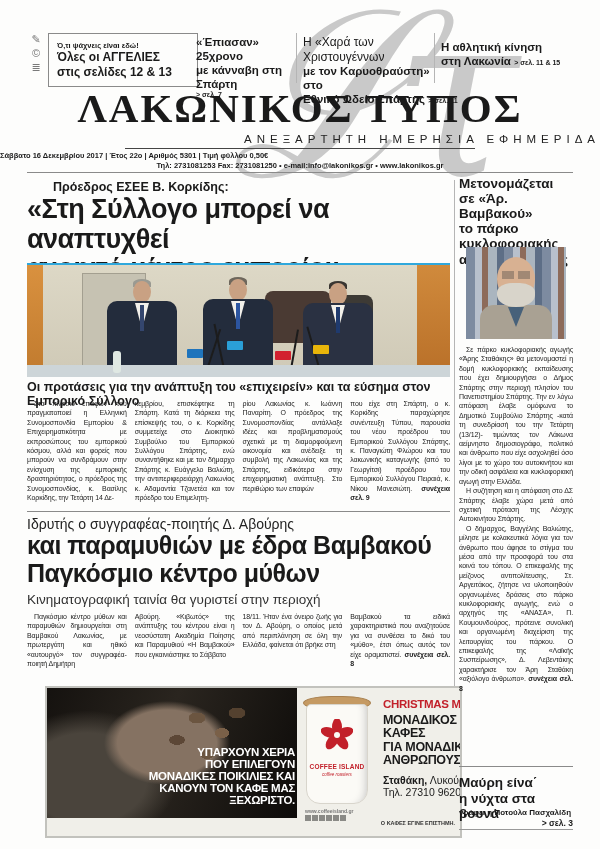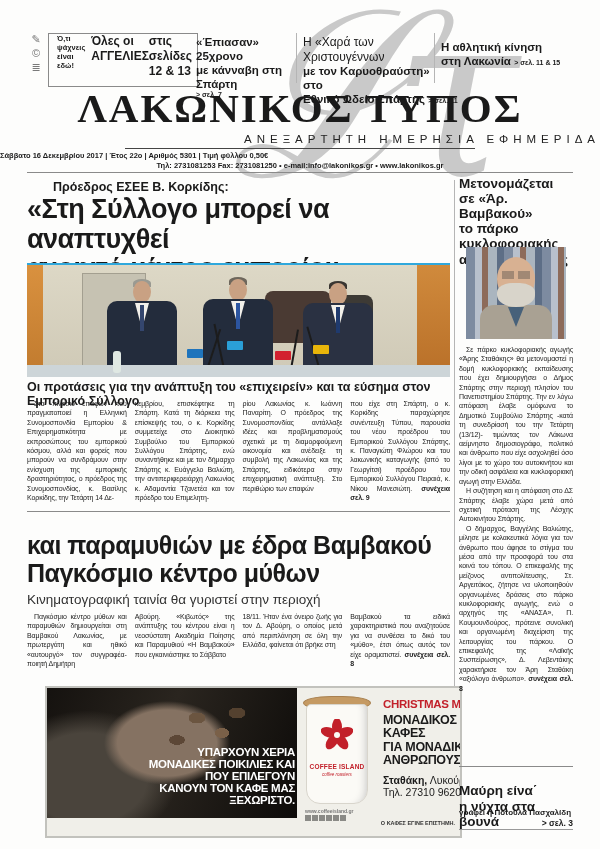--- a/index.html
+++ b/index.html
@@ -6,21 +6,21 @@
   #paper{position:relative;width:600px;height:849px;background:#fdfdfc;margin:0 auto;
          font-family:"Liberation Sans",sans-serif;color:#1a1a1a;overflow:hidden;}
   .abs{position:absolute;}
   .rule{position:absolute;background:#8a8a8a;}
   .vrule{position:absolute;background:#b5b5b5;width:1px;}
 
   
   .emblems{left:27px;top:33px;width:18px;height:52px;display:flex;flex-direction:column;
            align-items:center;gap:2px;color:#7a7a7a;font-size:11px;line-height:1.1;}
   .teaser-box{left:48px;top:33px;width:140px;height:52px;border:1px solid #8a8a8a;
-              display:flex;flex-direction:row;justify-content:center;padding-left:8px;}
+              display:flex;flex-direction:column;justify-content:center;padding-left:8px;}
   .tb1{font-size:7.5px;font-weight:700;}
   .tb2{font-size:12px;font-weight:700;line-height:1.25;}
   .teaser{top:35px;line-height:1.22;}
   .t-strong{font-size:11.5px;font-weight:700;}
   .t-light{font-size:12px;font-weight:400;}
   .pref{font-size:7px;font-weight:700;}
 
   
   .watermark{left:230px;top:-18px;font-family:"DejaVu Serif",serif;font-style:italic;
              font-size:230px;color:#c9c9c9;z-index:0;line-height:1;letter-spacing:-30px;}
@@ -88,21 +88,21 @@
   .ad-slogan{position:absolute;left:300px;top:132px;width:108px;text-align:right;
              font-size:5.5px;font-weight:700;color:#333;}
 
   
   .sb-head{left:459px;top:176px;width:116px;font-size:13.5px;font-weight:700;line-height:1.12;z-index:2;}
   .sb-photo{left:466px;top:247px;width:100px;height:92px;z-index:2;
     background:repeating-linear-gradient(90deg,#7d8ba0 0 9px,#b8c0cc 9px 16px,#8d6b5a 16px 22px,#aab5bf 22px 31px,#5d6e86 31px 38px);}
   .sb-body{left:459px;top:345px;width:114px;font-size:7px;line-height:9.4px;
            text-align:justify;letter-spacing:-0.1px;z-index:2;}
   .sb-body p{margin:0;text-indent:7px;}
-  .sb-foot-head{left:459px;top:775px;width:114px;font-size:13.5px;font-weight:700;line-height:1.15;z-index:2;margin-top:8px;}
+  .sb-foot-head{left:459px;top:775px;width:114px;font-size:13.5px;font-weight:700;line-height:1.15;z-index:2;}
   .sb-foot-by{left:459px;top:808px;width:114px;font-size:8px;font-weight:700;z-index:2;}
   .sb-foot-ref{left:459px;top:818px;width:114px;font-size:8.5px;font-weight:700;text-align:right;
                border-bottom:1px solid #999;padding-bottom:1px;z-index:2;}
 
   
   .person{position:absolute;width:86px;height:112px;}
   .head{position:absolute;left:34px;top:12px;width:18px;height:22px;border-radius:50%;background:#c9a183;}
   .hair{position:absolute;left:34px;top:10px;width:18px;height:8px;border-radius:50% 50% 0 0;}
   .body-suit{position:absolute;left:8px;top:32px;width:70px;height:80px;background:#232c3c;border-radius:10px 10px 0 0;}
   .shirt{position:absolute;left:36px;top:34px;width:14px;height:26px;background:#f2f0ea;clip-path:polygon(0 0,100% 0,50% 100%);}
@@ -218,39 +218,40 @@
 
   <div class="abs cols">
     <div class="col indent">Στα πλαίσιο επαφών που πραγματοποιεί η Ελληνική Συνομοσπονδία Εμπορίου &amp; Επιχειρηματικότητα με εκπροσώπους του εμπορικού κόσμου, αλλά και φορείς που μπορούν να συνδράμουν στην ενίσχυση της εμπορικής δραστηριότητας, ο πρόεδρος της Συνομοσπονδίας, κ. Βασίλης Κορκίδης, την Τετάρτη 14 Δε-</div>
     <div class="col">κεμβρίου, επισκέφτηκε τη Σπάρτη. Κατά τη διάρκεια της επίσκεψής του, ο κ. Κορκίδης συμμετείχε στο Διοικητικό Συμβούλιο του Εμπορικού Συλλόγου Σπάρτης, ενώ συναντήθηκε και με τον δήμαρχο Σπάρτης κ. Ευάγγελο Βαλιώτη, την αντιπεριφερειάρχη Λακωνίας κ. Αδαμαντία Τζανετέα και τον πρόεδρο του Επιμελητη-</div>
     <div class="col">ρίου Λακωνίας κ. Ιωάννη Παναρίτη. Ο πρόεδρος της Συνομοσπονδίας αντάλλαξε ιδέες και προβληματισμούς σχετικά με τη διαμορφούμενη οικονομία και ανέδειξε τη συμβολή της Λακωνίας και της Σπάρτης, ειδικότερα στην επιχειρηματική ανάπτυξη. Στο περιθώριο των επαφών</div>
     <div class="col"><span>που είχε στη Σπάρτη, ο κ. Κορκίδης παραχώρησε συνέντευξη Τύπου, παρουσία του νέου προέδρου του Εμπορικού Συλλόγου Σπάρτης, κ. Παναγιώτη Φλώρου και του λακωνικής καταγωγής (από το Γεωργίτσι) προέδρου του Εμπορικού Συλλόγου Πειραιά, κ. Νίκου Μανεσιώτη.</span> <span class="cont">συνέχεια σελ. 9</span></div>
   </div>
 
   <div class="rule" style="left:27px;top:511px;width:423px;height:1px;z-index:2;"></div>
 
+  <div class="abs kicker2">Ιδρυτής ο συγγραφέας-ποιητής Δ. Αβούρης</div>
   <div class="abs headline2">
     <div>και παραμυθιών με έδρα Βαμβακού</div>
     <div>Παγκόσμιο κέντρο μύθων</div>
   </div>
   <div class="abs subhead2">Κινηματογραφική ταινία θα γυριστεί στην περιοχή</div>
 
   <div class="abs cols2">
     <div class="col indent">Παγκόσμιο κέντρο μύθων και παραμυθιών δημιουργείται στη Βαμβακού Λακωνίας, με πρωτεργάτη και ηθικό «αυτουργό» τον συγγραφέα-ποιητή Δημήτρη</div>
     <div class="col">Αβούρη. «Κιβωτός» της ανάπτυξης του κέντρου είναι η νεοσύστατη Ακαδημία Ποίησης και Παραμυθιού «Η Βαμβακού» που εγκαινιάστηκε το Σάββατο</div>
     <div class="col">18/11. Ήταν ένα όνειρο ζωής για τον Δ. Αβούρη, ο οποίος μετά από περιπλάνηση σε όλη την Ελλάδα, φαίνεται ότι βρήκε στη</div>
     <div class="col"><span>Βαμβακού τα ειδικά χαρακτηριστικά που αναζητούσε για να συνθέσει το δικό του «μύθο», έτσι όπως αυτός τον είχε οραματιστεί.</span> <span class="cont">συνέχεια σελ. 8</span></div>
   </div>
 
   <div class="abs ad">
     <div class="ad-photo"></div>
     <div class="ad-left-text">
       <div>ΥΠΑΡΧΟΥΝ ΧΕΡΙΑ</div>
+      <div>ΠΟΥ ΕΠΙΛΕΓΟΥΝ</div>
       <div>ΜΟΝΑΔΙΚΕΣ ΠΟΙΚΙΛΙΕΣ ΚΑΙ</div>
-      <div>ΠΟΥ ΕΠΙΛΕΓΟΥΝ</div>
       <div>ΚΑΝΟΥΝ ΤΟΝ ΚΑΦΕ ΜΑΣ</div>
       <div>ΞΕΧΩΡΙΣΤΟ.</div>
     </div>
 
     <div class="cup">
       <div class="cup-lid"></div>
       <div class="cup-body">
         <svg class="flower" width="32" height="36" viewBox="0 0 32 36">
           <g fill="#c2202a">
             <ellipse cx="16" cy="8" rx="5" ry="9"></ellipse>

